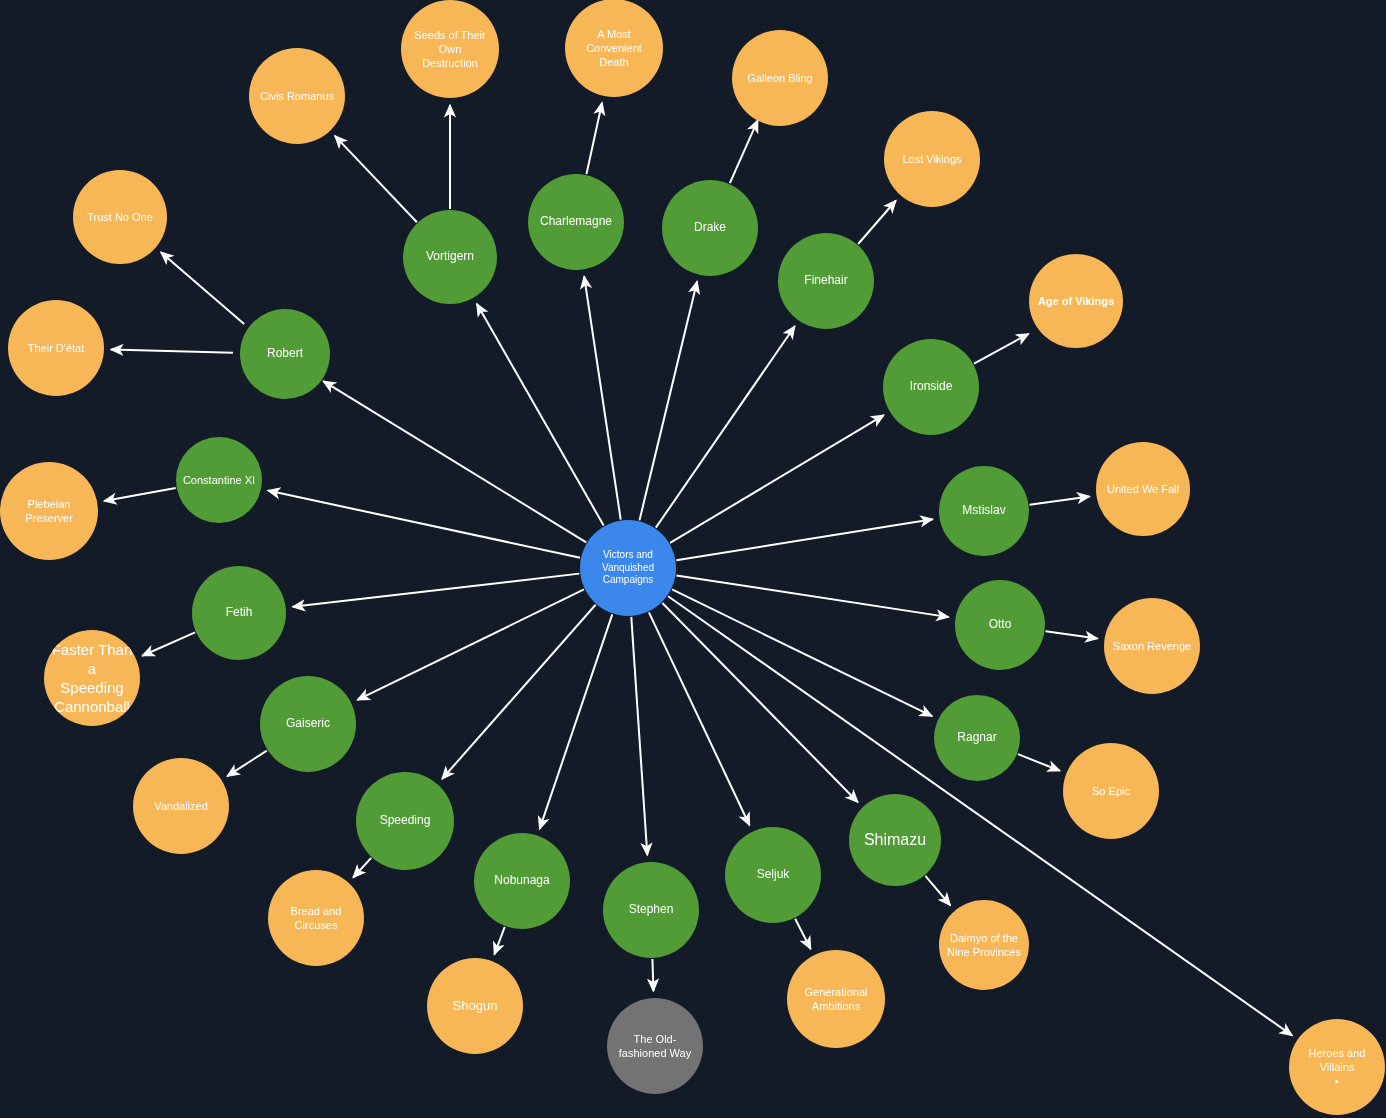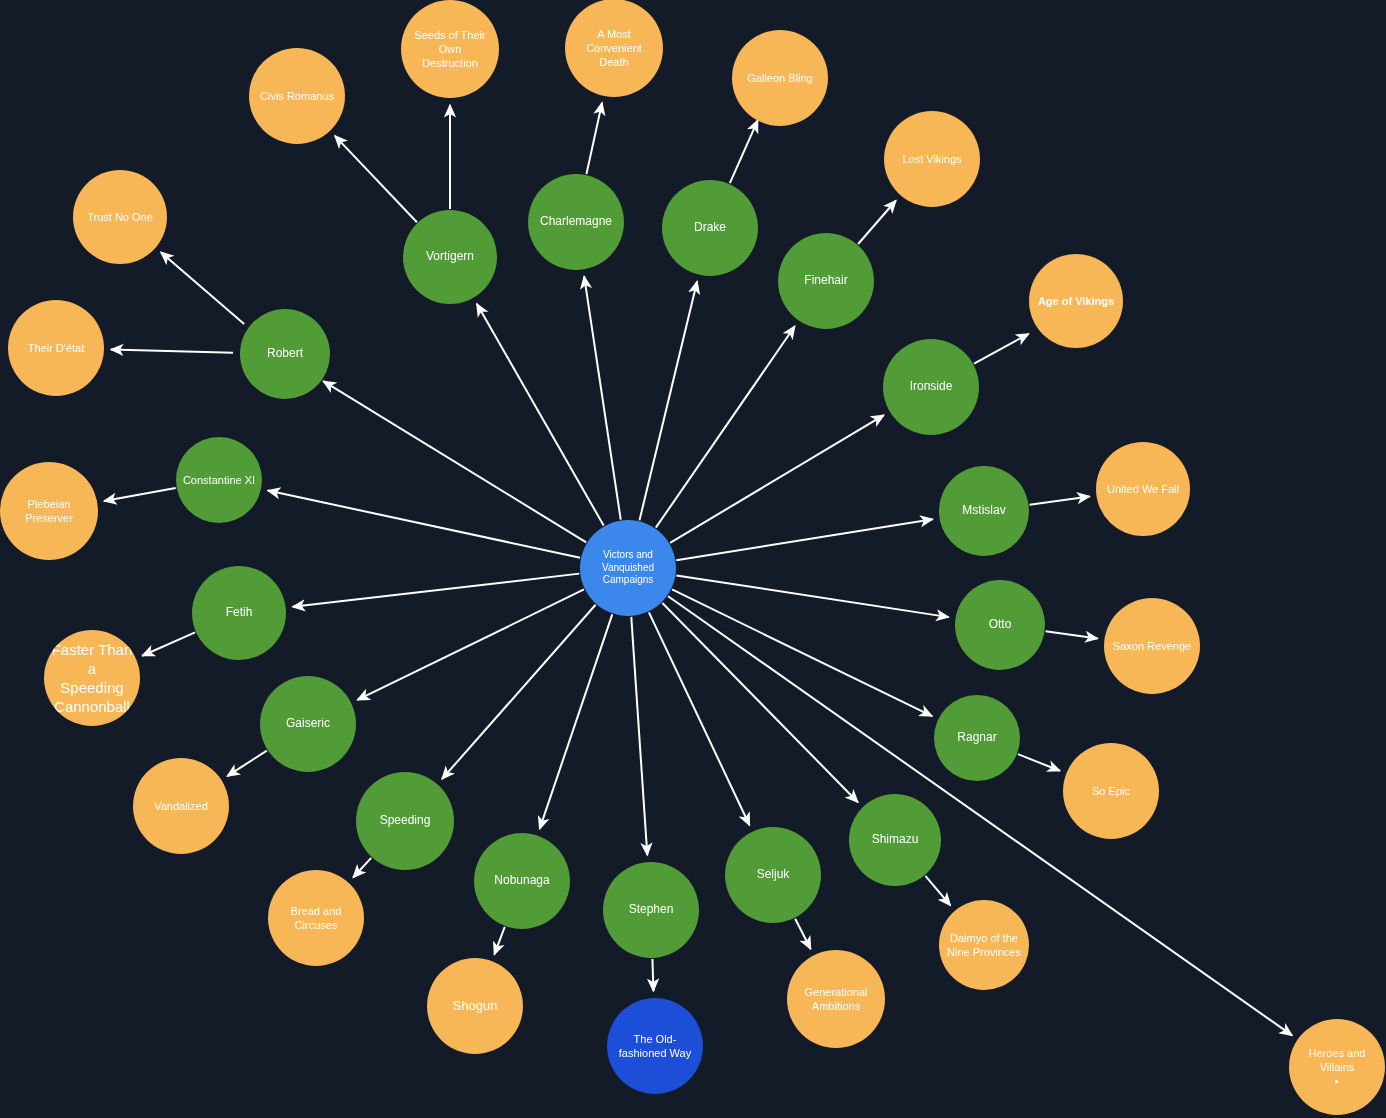--- a/index.html
+++ b/index.html
@@ -125,21 +125,21 @@
       </div>
       <div class="node category" style="left: 939px; top: 466px; width: 90px; height: 90px; font-size: 12px; background: rgb(81, 156, 55); color: rgb(255, 255, 255);">
         <span class="node-label">Mstislav</span>
       </div>
       <div class="node category" style="left: 955px; top: 580px; width: 90px; height: 90px; font-size: 12px; background: rgb(81, 156, 55); color: rgb(255, 255, 255);">
         <span class="node-label">Otto</span>
       </div>
       <div class="node category" style="left: 934px; top: 695px; width: 86px; height: 86px; font-size: 12px; background: rgb(81, 156, 55); color: rgb(255, 255, 255);">
         <span class="node-label">Ragnar</span>
       </div>
-      <div class="node category" style="left: 849px; top: 794px; width: 92px; height: 92px; font-size: 12px; background: rgb(81, 156, 55); color: rgb(255, 255, 255);">
+      <div class="node category" style="left: 849px; top: 794px; width: 92px; height: 92px; font-size: 16px; background: rgb(81, 156, 55); color: rgb(255, 255, 255);">
         <span class="node-label">Shimazu</span>
       </div>
       <div class="node category" style="left: 725px; top: 827px; width: 96px; height: 96px; font-size: 12px; background: rgb(81, 156, 55); color: rgb(255, 255, 255);">
         <span class="node-label">Seljuk</span>
       </div>
       <div class="node category" style="left: 603px; top: 862px; width: 96px; height: 96px; font-size: 12px; background: rgb(81, 156, 55); color: rgb(255, 255, 255);">
         <span class="node-label">Stephen</span>
       </div>
       <div class="node category" style="left: 474px; top: 833px; width: 96px; height: 96px; font-size: 12px; background: rgb(81, 156, 55); color: rgb(255, 255, 255);">
         <span class="node-label">Nobunaga</span>
@@ -196,21 +196,21 @@
       </div>
       <div class="node leaf" style="left: 1289px; top: 1019px; width: 96px; height: 96px; font-size: 11px; background: rgb(248, 183, 87); color: rgb(255, 255, 255);">
         <span class="node-label">Heroes and
 Villains
 ▪</span>
       </div>
       <div class="node leaf" style="left: 787px; top: 950px; width: 98px; height: 98px; font-size: 11px; background: rgb(248, 183, 87); color: rgb(255, 255, 255);">
         <span class="node-label">Generational
 Ambitions</span>
       </div>
-      <div class="node leaf" style="left: 607px; top: 998px; width: 96px; height: 96px; font-size: 11px; background: #1d4ed8; color: rgb(255, 255, 255);">
+      <div class="node leaf" style="left: 607px; top: 998px; width: 96px; height: 96px; font-size: 11px; background: #737373; color: rgb(255, 255, 255);">
         <span class="node-label">The Old-
 fashioned Way</span>
       </div>
       <div class="node leaf" style="left: 427px; top: 958px; width: 96px; height: 96px; font-size: 13px; background: rgb(248, 183, 87); color: rgb(255, 255, 255);">
         <span class="node-label">Shogun</span>
       </div>
       <div class="node leaf" style="left: 268px; top: 870px; width: 96px; height: 96px; font-size: 11px; background: rgb(248, 183, 87); color: rgb(255, 255, 255);">
         <span class="node-label">Bread and
 Circuses</span>
       </div>

